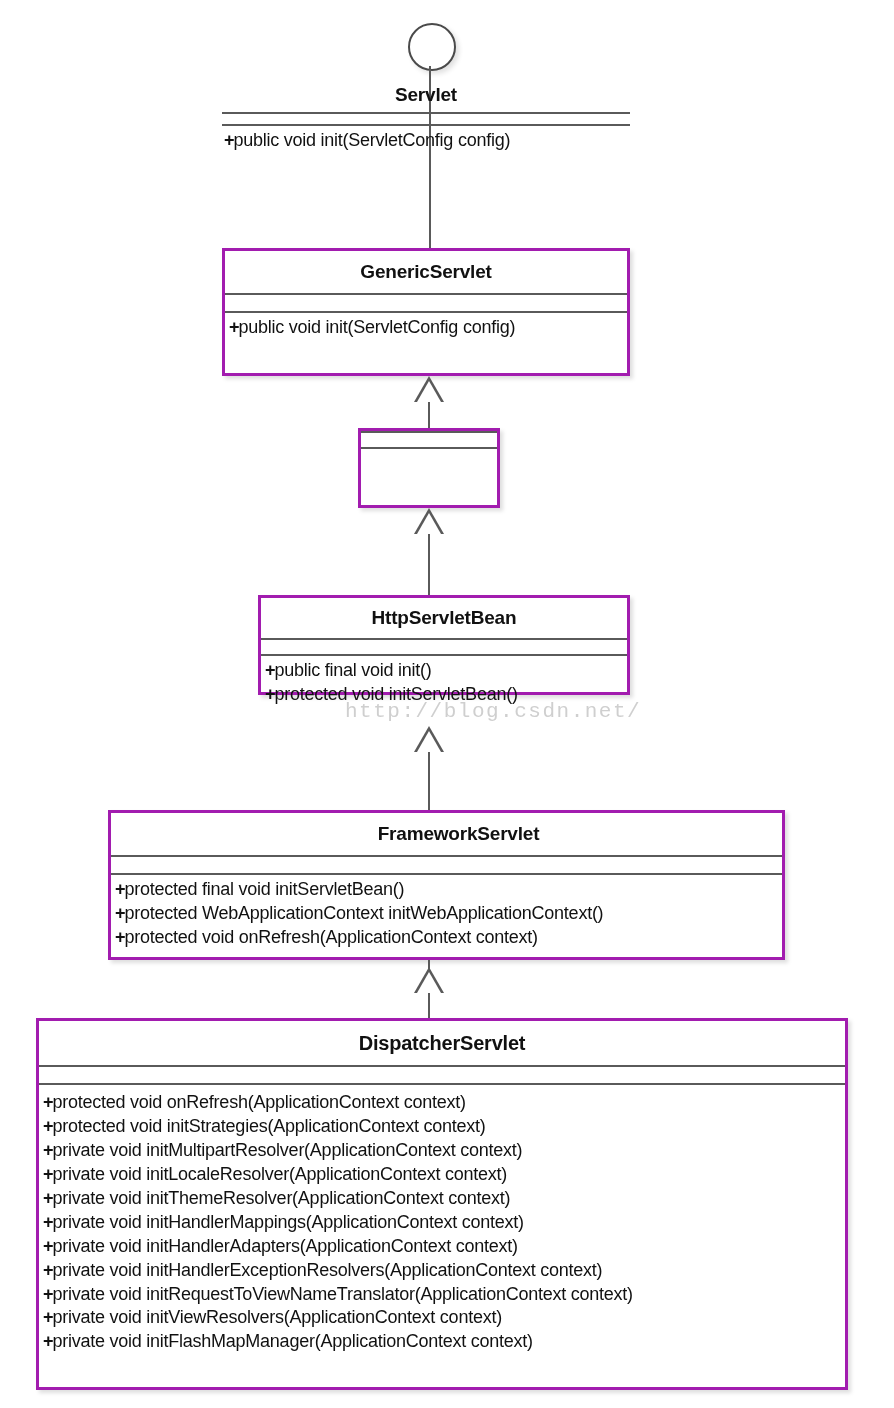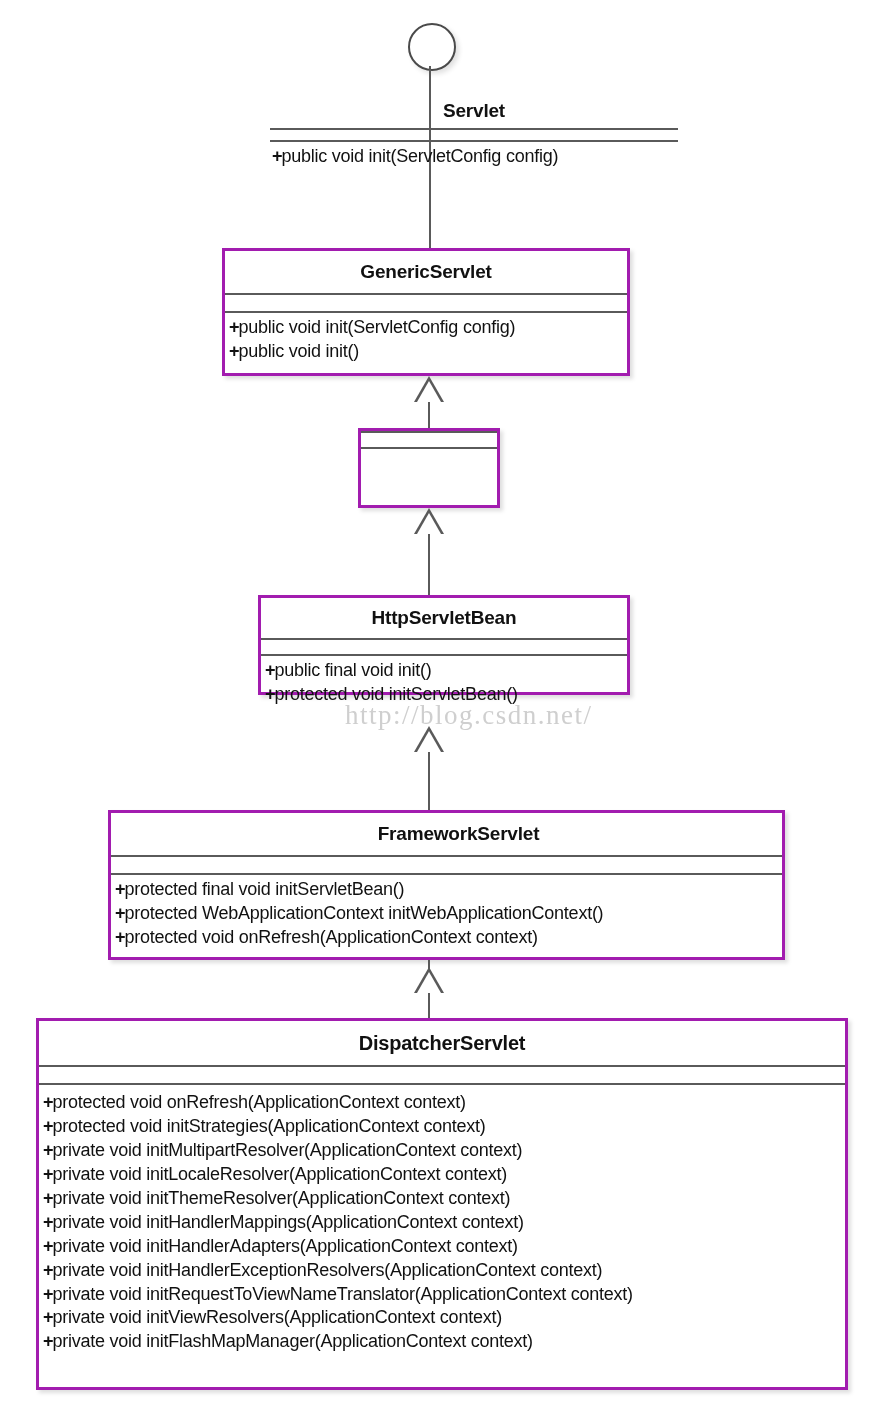--- a/index.html
+++ b/index.html
@@ -109,55 +109,54 @@
     position: absolute;
     border: 2.5px solid #4a4a4a;
     border-radius: 50%;
     background: #ffffff;
     box-shadow: 3px 3px 5px rgba(0,0,0,0.12);
   }
 
   
   .watermark {
     position: absolute;
-    font-family: Liberation Serif, serif;
-    font-size: 27px;
+    font-family: Liberation Mono, monospace;
+    font-size: 21px;
     color: #cfcfcf;
     letter-spacing: 1.5px;
     white-space: nowrap;
     user-select: none;
   }
 </style>
 </head>
 <body>
 
 <div id="diagram">
 
   <div class="iface-circle" style="left:408px; top:23px; width:44px; height:44px;"></div>
 
   <div class="conn-line" style="left:429px; top:66px; height:182px;"></div>
 
-  <div class="uml-box no-frame" style="left:222px; top:96px; width:408px; height:92px;margin-left:48px;">
+  <div class="uml-box no-frame" style="left:222px; top:80px; width:408px; height:92px;">
     <div class="uml-title" style="height:30px; font-size:19px;">Servlet</div>
     <div class="uml-sep" style="margin-top:2px;"></div>
     <div class="uml-attrs" style="height:10px;"></div>
     <div class="uml-sep"></div>
     <div class="uml-methods" style="padding-left:2px;">
       <div class="m-row"><span class="plus">+</span>public void init(ServletConfig config)</div>
     </div>
   </div>
 
   <div class="uml-box" style="left:222px; top:248px; width:408px; height:128px;">
     <div class="uml-title" style="height:42px;">GenericServlet</div>
     <div class="uml-sep"></div>
     <div class="uml-attrs" style="height:16px;"></div>
     <div class="uml-sep"></div>
     <div class="uml-methods">
       <div class="m-row"><span class="plus">+</span>public void init(ServletConfig config)</div>
-      <div class="m-row"><span class="plus">+</span>public void init()</div>
     </div>
   </div>
 
   <div class="conn-tri" style="left:414px; top:376px;">
     <div class="tri-outer"></div>
       <div class="tri-inner"></div>
   </div>
   <div class="conn-line" style="left:428px; top:402px; height:28px;"></div>
 
   <div class="uml-box" style="left:358px; top:428px; width:142px; height:80px;">

